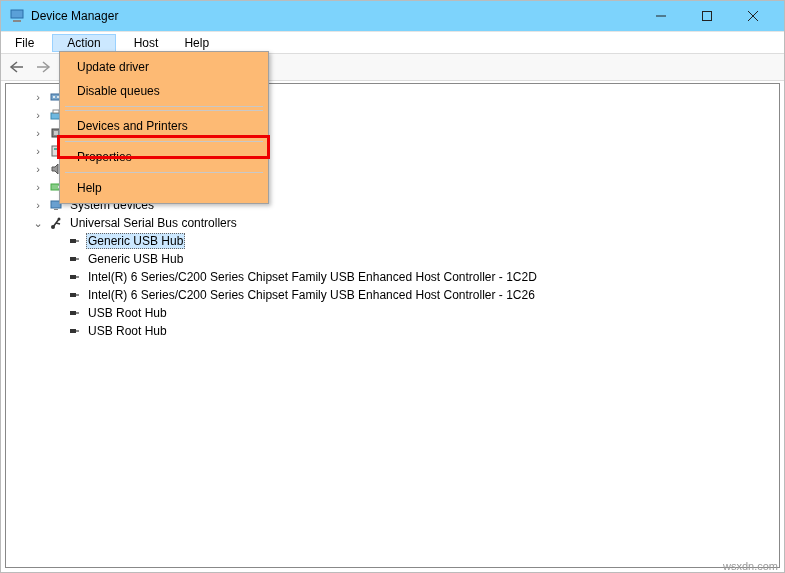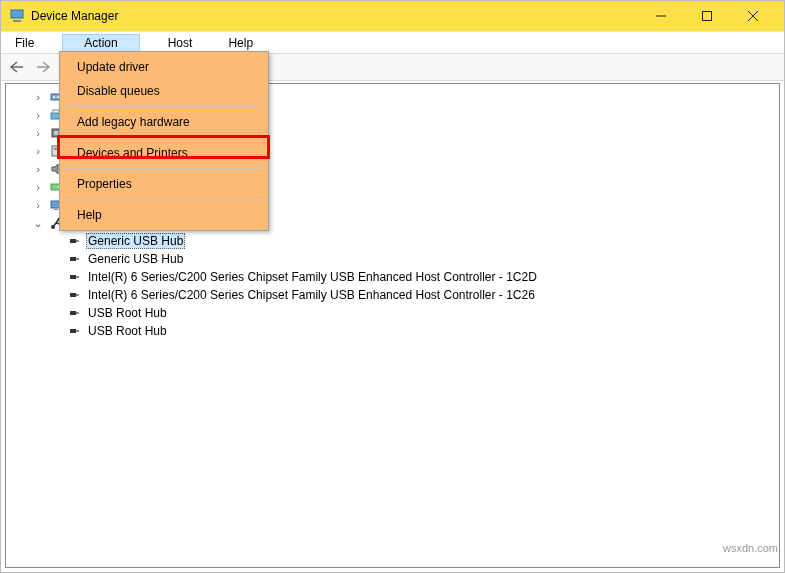--- a/index.html
+++ b/index.html
@@ -1,43 +1,43 @@
 <!DOCTYPE html>
 <html><head>
 <meta charset="utf-8">
 <style>
 * { box-sizing: border-box; margin: 0; padding: 0; font-family: "Segoe UI", Tahoma, sans-serif; font-size: 12px; }
 body { background: #fff; width: 785px; height: 573px; overflow: hidden; position: relative; border: 1px solid #bbb; }
-.titlebar { height: 30px; display: flex; align-items: center; padding: 0 8px; background: #fde047; }
+.titlebar { height: 30px; display: flex; align-items: center; padding: 0 8px; background: #7dd3fc; }
 .titlebar .icon { width: 16px; height: 16px; margin-right: 6px; display:flex; align-items:center; justify-content:center; }
 .titlebar .title { flex: 1; }
 .winbtns { display: flex; gap: 0; }
 .winbtn { width: 46px; height: 30px; display: flex; align-items: center; justify-content: center; color:#222; }
-.menubar { height: 22px; display: flex; align-items: center; padding: 0 6px; gap: 20px; border-top:1px solid #e5e5e5; }
+.menubar { height: 22px; display: flex; align-items: center; padding: 0 6px; gap: 10px; border-top:1px solid #e5e5e5; }
 .menuitem { padding: 2px 8px; }
-.menuitem.active { background: #cce8ff; border:1px solid #99d1ff; padding:1px 21px;text-align:right; }
+.menuitem.active { background: #cce8ff; border:1px solid #99d1ff; padding:1px 14px;text-align:right; }
 .toolbar { height: 28px; border-top: 1px solid #ddd; border-bottom: 1px solid #ddd; background:#f8f8f8; display:flex; align-items:center; padding:0 6px; gap:10px; }
 .toolbtn svg { display:block; }
 .content { position:absolute; top:82px; left:4px; right:4px; bottom:4px; border:1px solid #888; background:#fff; overflow:hidden; }
 .tree { padding: 4px 0 4px 8px; }
 .row { height:18px; display:flex; align-items:center; gap:4px; white-space:nowrap; }
 .expander { width:12px; text-align:center; color:#666; font-size:11px; line-height:1; }
 .devicon { width:16px; height:16px; display:flex; align-items:center; justify-content:center; }
 .row.selected .label { background:#cce8ff; border:1px dotted #666; padding:0 1px; }
 .label { padding:0 2px; }
 .indent1 { padding-left: 18px; }
 .indent2 { padding-left: 36px; }
 
 
 .dropdown { position:absolute; left:58px; top:50px; width:210px; background:#fdba74; border:1px solid #a0a0a0; box-shadow:2px 2px 4px rgba(0,0,0,0.25); z-index:10; padding:3px; }
 .dditem { padding: 5px 14px; }
 .ddsep { height:1px; background:#c8c8c8; margin:3px 2px; }
 .highlight-box { position:absolute; border:3px solid #e00; pointer-events:none; z-index:11; }
 
-.watermark { position:absolute; right:6px; bottom:18px; font-size:11px; color:#999; z-index:5;margin-left:20px; }
+.watermark { position:absolute; right:6px; bottom:0; font-size:11px; color:#999; z-index:5;margin-left:20px; }
 </style>
 </head>
 <body>
 
 <div class="titlebar">
   <span class="icon">
     <svg width="14" height="14" viewBox="0 0 14 14">
         <rect x="1" y="1" width="12" height="8" fill="#5aa0d8" stroke="#2a6fa8"></rect>
         <rect x="3" y="11" width="8" height="2" fill="#888"></rect>
       </svg>
@@ -230,21 +230,20 @@
         </span>
       <span class="label">USB Root Hub</span>
     </div>
   </div>
 </div>
 
 <div class="dropdown">
   <div class="dditem">Update driver</div>
   <div class="dditem">Disable queues</div>
   <div class="ddsep"></div>
-  <div class="dditem">Add legacy hardware</div>
   <div class="ddsep"></div>
   <div class="dditem">Devices and Printers</div>
   <div class="ddsep"></div>
   <div class="dditem">Properties</div>
   <div class="ddsep"></div>
   <div class="dditem">Help</div>
 </div>
 
 <div class="highlight-box" style="left:56px; top:134px; width:213px; height:24px;"></div>
 

